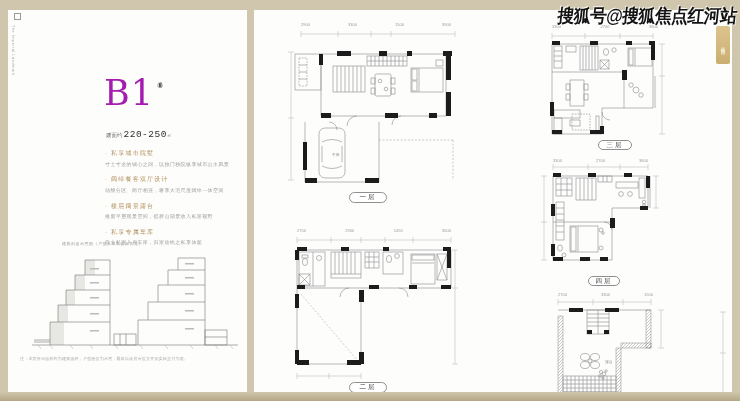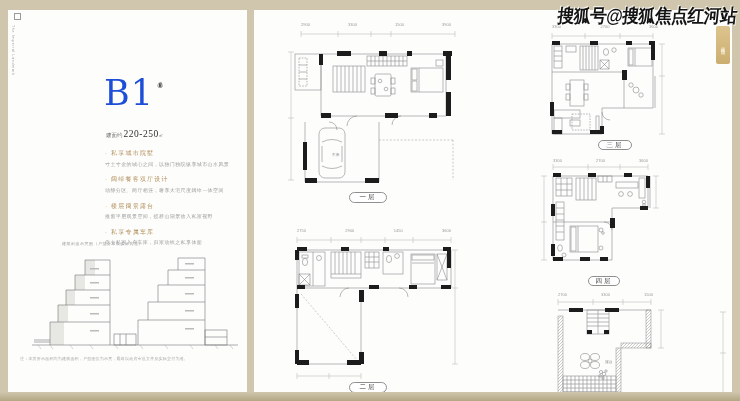--- a/index.html
+++ b/index.html
@@ -6,27 +6,27 @@
   html,body{width:740px;height:401px}
   body{position:relative;background:#cfc6ad;font-family:"Liberation Sans",sans-serif;overflow:hidden}
   .abs{position:absolute}
   .page{left:8px;top:10px;width:724px;height:382px;background:#fdfdfc}
   .gutter{left:247px;top:10px;width:7px;height:382px;background:#cfc6ad}
   .bottombar{left:0;top:392px;width:740px;height:9px;background:linear-gradient(#cfc6ad,#b3a784)}
   .brand-logo{left:14px;top:13px;width:7px;height:7px;border:1px solid #9a9a9a}
   .brand-vert{left:11px;top:25px;height:60px;writing-mode:vertical-rl;text-orientation:mixed;
     font-size:3.5px;letter-spacing:.7px;color:#9b9b9b;white-space:nowrap}
   .unit-title{left:104px;top:76px;display:flex;align-items:flex-start}
-  .unit-name{font-family:"DejaVu Serif",serif;font-size:35px;line-height:1;color:#1d4ed8;letter-spacing:1px}
+  .unit-name{font-family:"DejaVu Serif",serif;font-size:35px;line-height:1;color:#a21caf;letter-spacing:1px}
   .unit-side{display:flex;flex-direction:column;align-items:center;margin-left:3px;margin-top:2px}
   .unit-tag{writing-mode:vertical-rl;font-size:4px;color:#666;letter-spacing:1px}
   .unit-badge{font-size:7px;color:#333;margin-top:2px}
   .area-line{left:106px;top:123px;color:#555;white-space:nowrap}
   .area-prefix{font-size:5.5px;color:#777;margin-right:1px}
-  .area-range{font-size:9.5px;color:#2e2e2e;font-family:Liberation Serif, serif;letter-spacing:.5px}
+  .area-range{font-size:9.5px;color:#2e2e2e;font-family:Liberation Mono, monospace;letter-spacing:.5px}
   .area-unit{font-size:5px;color:#777}
   .features{left:105px;top:149px;width:140px}
   .feat{margin-bottom:7.5px}
   .feat-title{font-size:6px;color:#b3905c;letter-spacing:1.2px}
   .feat-title::before{content:"· "}
   .feat-desc{font-size:5px;color:#9c9c9c;margin-top:2.5px;line-height:1.45;letter-spacing:.4px}
   .sec-caption{left:62px;top:241px;font-size:4px;color:#a0a0a0;letter-spacing:.5px}
   .disclaimer{left:20px;top:356px;width:222px;font-size:4px;color:#ababab;white-space:nowrap;overflow:hidden;letter-spacing:.2px}
   .dims{display:flex;justify-content:space-between;font-size:4px;color:#9a9a9a;position:absolute}
   .oval{position:absolute;border:1px solid #8f8f8f;border-radius:6px;background:#fff;

